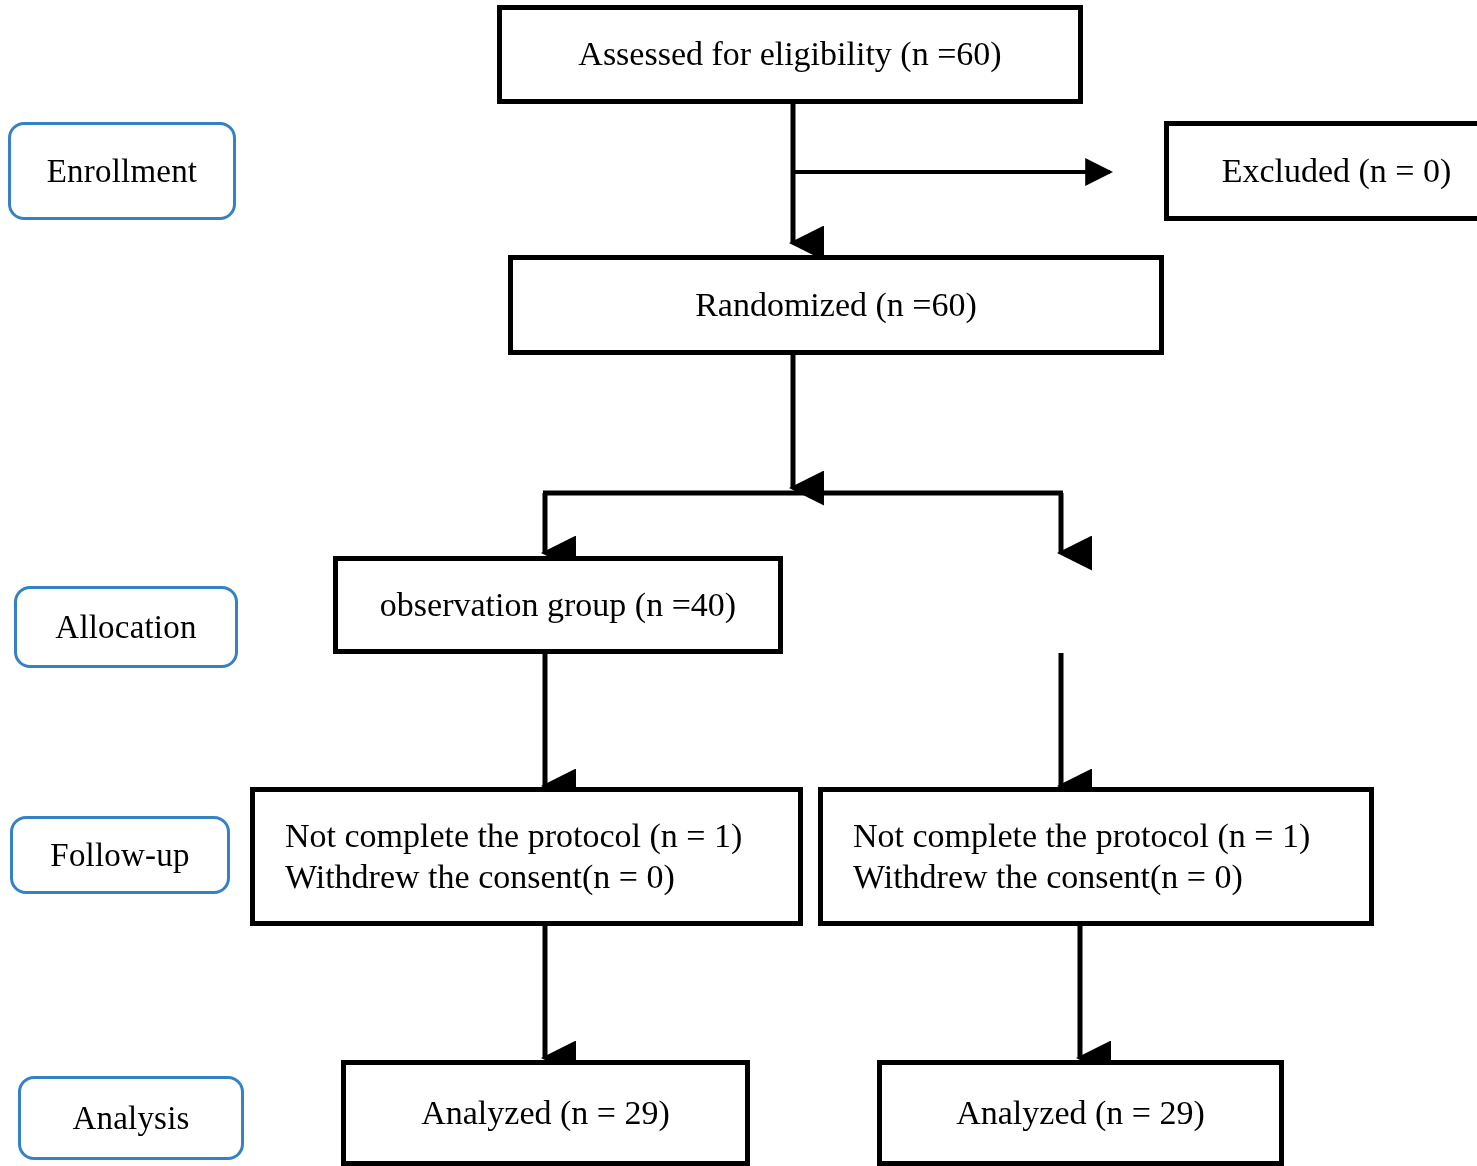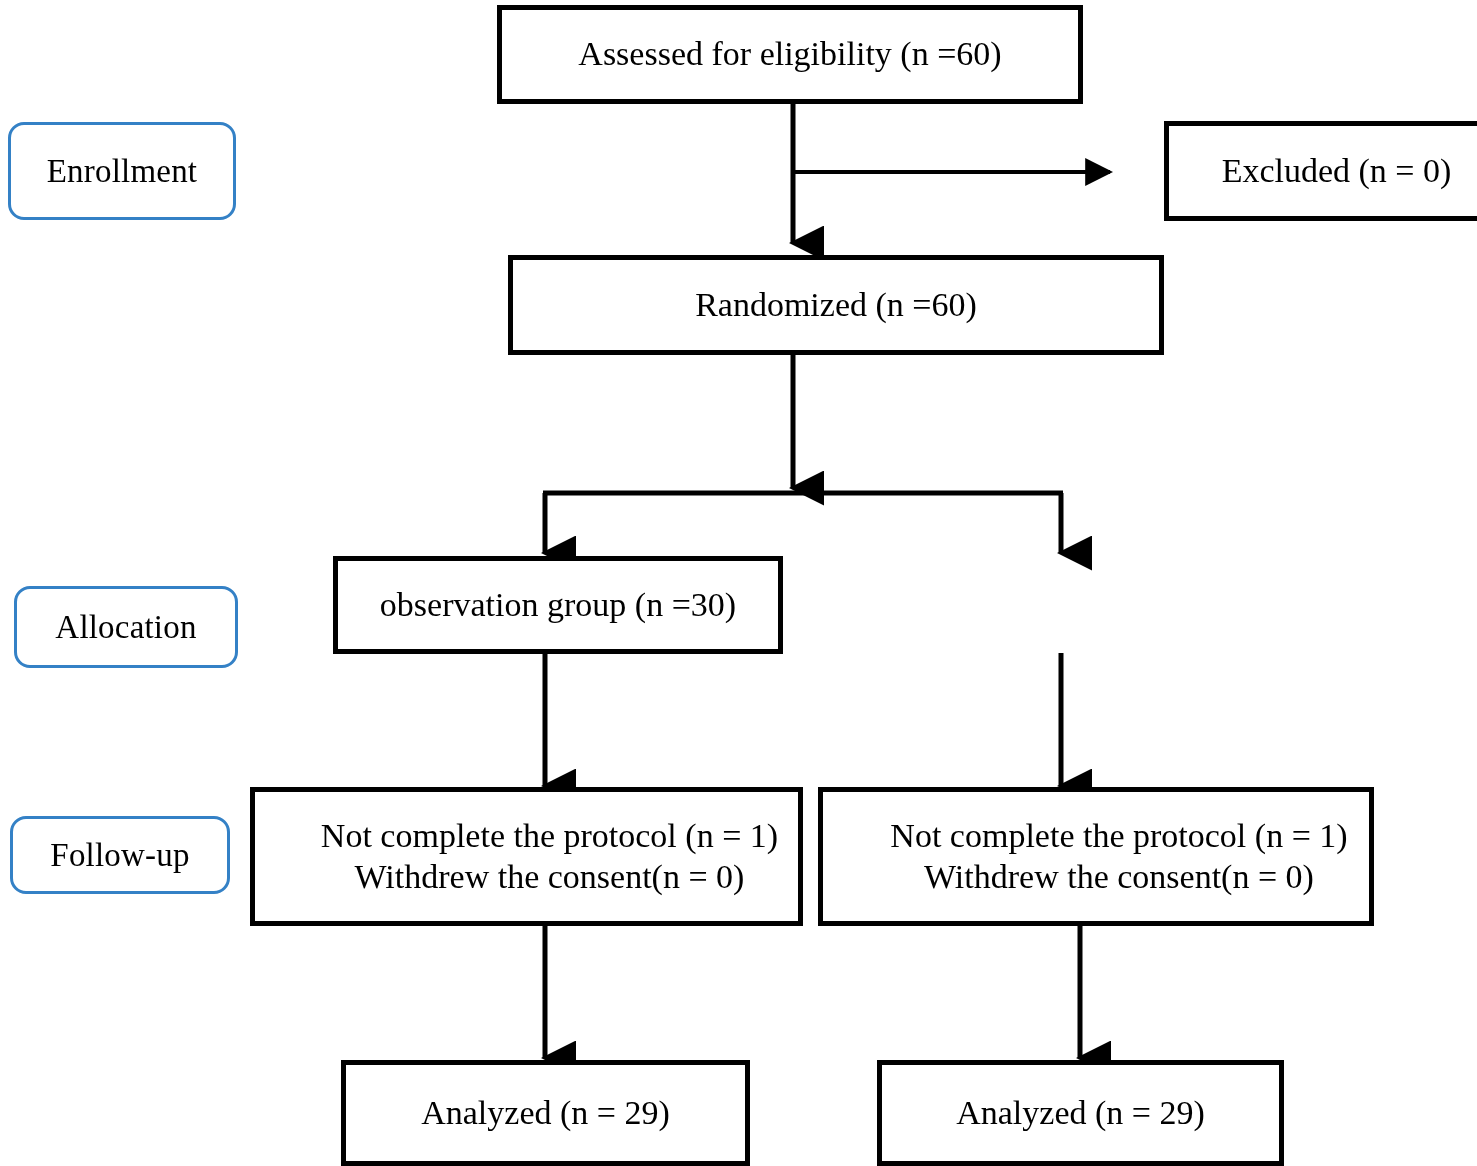--- a/index.html
+++ b/index.html
@@ -54,22 +54,21 @@
     justify-content: center;
     color: #000000;
     font-size: 34px;
     line-height: 1.18;
     white-space: nowrap;
   }
   .flow-box.two-line {
     flex-direction: column;
     align-items: flex-start;
     justify-content: center;
-    padding-left: 46px;
-    text-align: center;
+    padding-left: 30px;
   }
   .flow-box.two-line .box-line {
     display: block;
     width: 100%;
   }
   .box-line {
     color: #000000;
   }
 </style>
 </head>
@@ -113,35 +112,38 @@
   </div>
 
   <div class="stage-pill" style="left:14px; top:558px;  width:224px; height:82px;margin-top:28px;">
     <span>Allocation</span>
   </div>
 
   <div class="stage-pill" style="left:10px; top:816px;  width:220px; height:78px;">
     <span>Follow-up</span>
   </div>
 
+  <div class="stage-pill" style="left:18px; top:1076px; width:226px; height:84px;">
+    <span>Analysis</span>
+  </div>
 
   <div class="flow-box" style="left:497px; top:5px; width:586px; height:99px;">
     <span class="box-line">Assessed for eligibility (n =60)</span>
   </div>
 
   <div class="flow-box" style="left:1164px; top:121px; width:345px; height:100px;">
     <span class="box-line">Excluded (n = 0)</span>
   </div>
 
   <div class="flow-box" style="left:508px; top:255px; width:656px; height:100px;">
     <span class="box-line">Randomized (n =60)</span>
   </div>
 
   <div class="flow-box" style="left:333px; top:556px; width:450px; height:98px;">
-    <span class="box-line">observation group (n =30)</span>
+    <span class="box-line">observation group (n =40)</span>
   </div>
 
 
   <div class="flow-box two-line" style="left:250px; top:787px; width:553px; height:139px;">
     <span class="box-line">Not complete the protocol (n = 1)</span>
     <span class="box-line">Withdrew the consent(n = 0)</span>
   </div>
 
   <div class="flow-box two-line" style="left:818px; top:787px; width:556px; height:139px;">
     <span class="box-line">Not complete the protocol (n = 1)</span>

